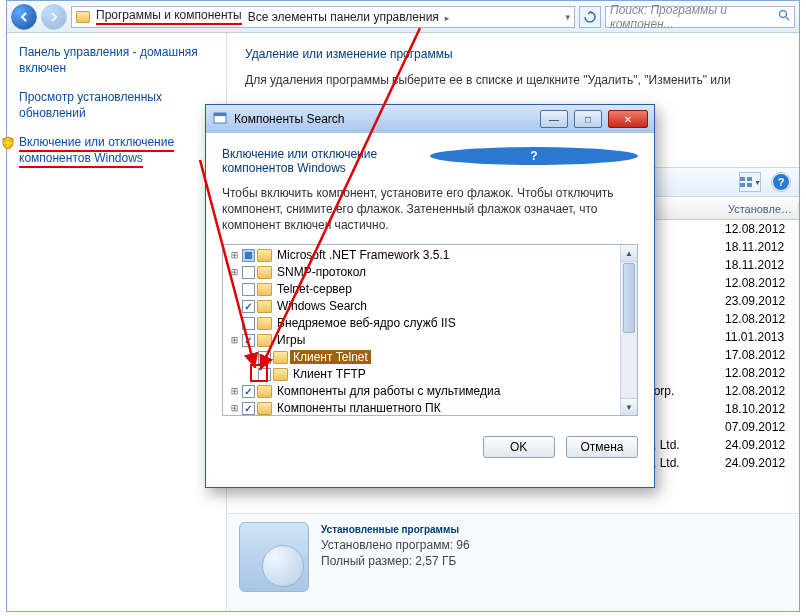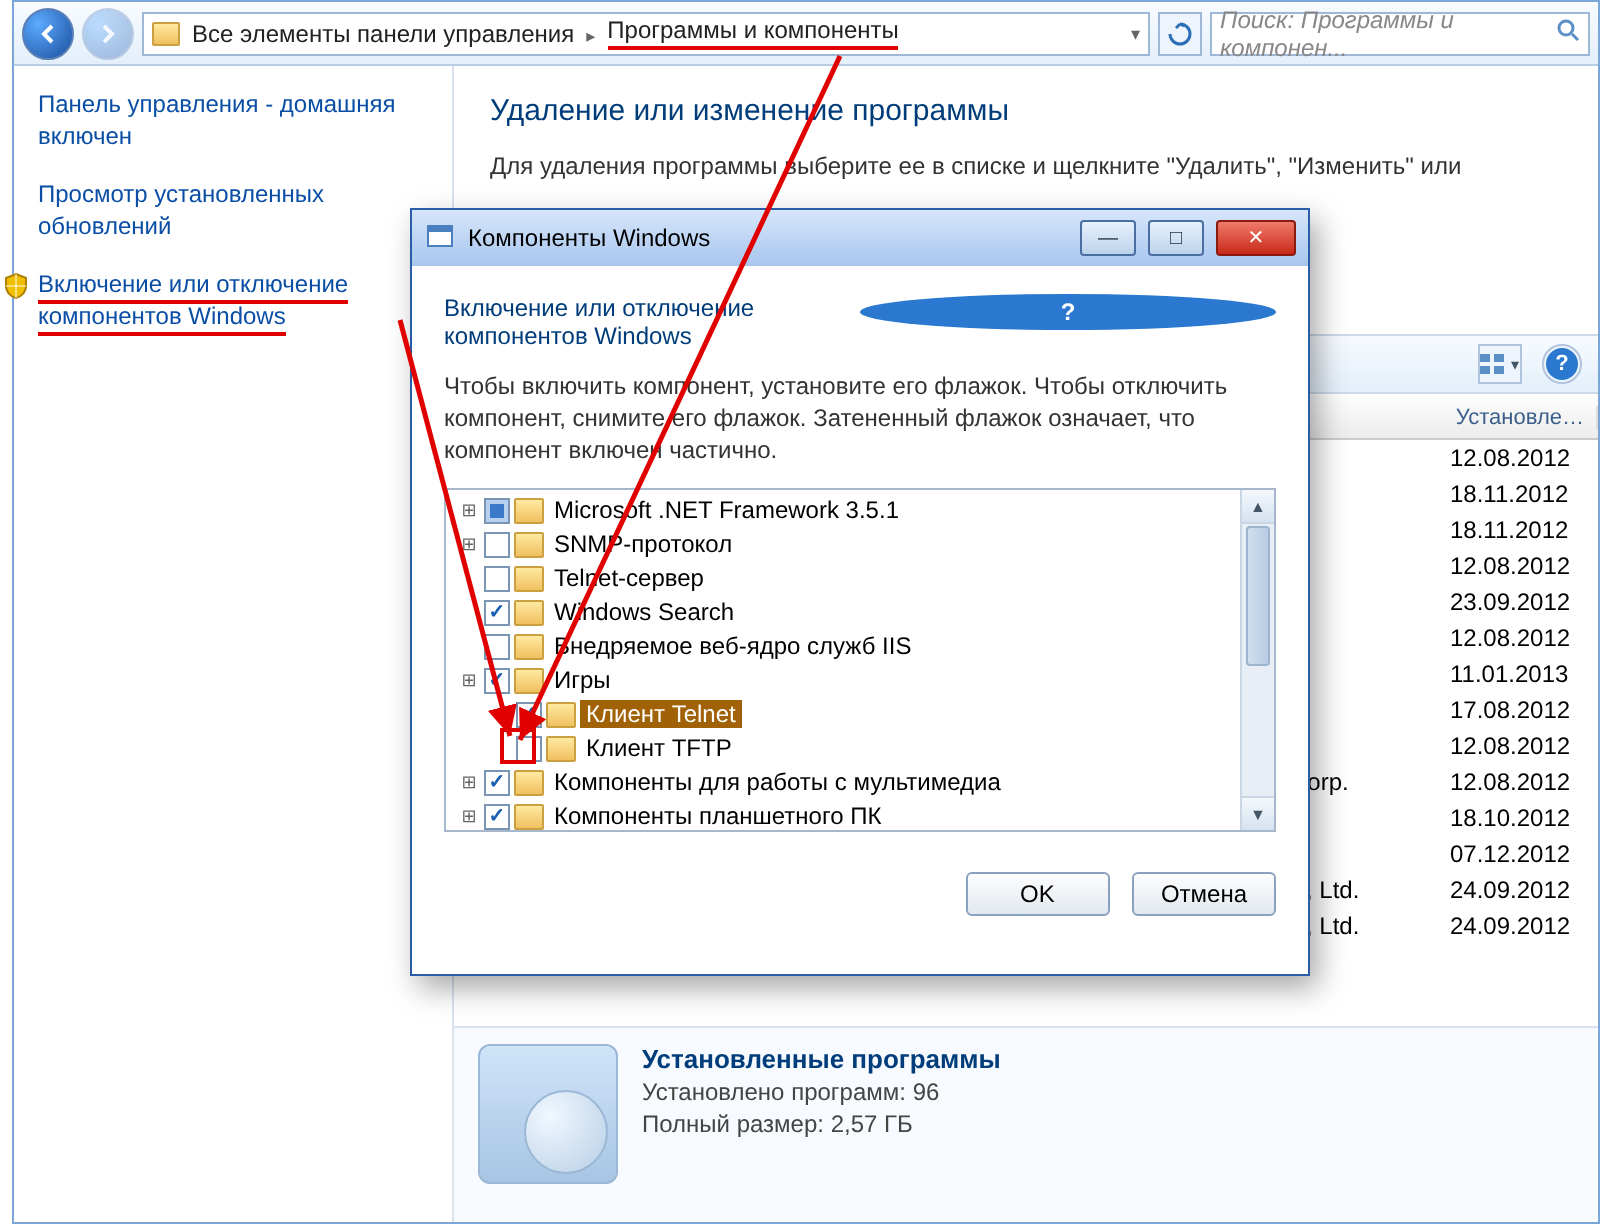--- a/index.html
+++ b/index.html
@@ -17,21 +17,21 @@
 .searchbox { width:190px; height:22px; border:1px solid #a0b8d8; background:#fff; display:flex; align-items:center; padding:0 4px; gap:4px; color:#888; font-style:italic; }
 
 .body { display:flex; height: calc(100% - 32px); }
 .sidebar { width:220px; border-right:1px solid #d8e2ee; padding:12px 12px; background:#fff; }
 .sidebar a { display:block; color:#0a4fa5; text-decoration:none; margin-bottom:14px; line-height:1.3; cursor:pointer; }
 .sidebar a.shield { position:relative; padding-left:0; }
 .shieldico { display:inline-block; width:14px; height:14px; margin-right:4px; vertical-align:middle; position:absolute; left:-18px; top:1px; }
 .underline-red { border-bottom:2px solid #e00000; padding-bottom:1px; }
 
 .content { flex:1; padding:14px 18px; position:relative; }
-h1.contitle { font-size:15px; color:#003d7a; font-weight:normal; margin-bottom:12px; }
+h1.contitle { font-size:12px; color:#003d7a; font-weight:normal; margin-bottom:12px; }
 .desc { color:#333; margin-bottom:8px; }
 
 .toolbar2 { position:absolute; top:134px; left:0; right:0; height:30px; background:linear-gradient(to bottom,#f7fbff,#e4effa); border-top:1px solid #cbd9ea; border-bottom:1px solid #cbd9ea; display:flex; align-items:center; padding:0 8px; gap:10px; }
 .toolbar2 .orglbl { color:#225; }
 .toolbar2 .spacer { flex:1; }
 .toolbar2 .icobtn { width:22px; height:20px; border:1px solid #b0c4de; background:#eef4fb; display:flex; align-items:center; justify-content:center; }
 
 .table { position:absolute; top:165px; left:0; right:0; bottom:100px; overflow:hidden; }
 .table .hdr { display:flex; background:linear-gradient(to bottom,#fdfdfd,#ececec); border-bottom:1px solid #ccc; height:22px; align-items:center; }
 .table .hdr div { padding:0 6px; border-right:1px solid #e0e0e0; color:#3a5f8a; font-size:11px; }
@@ -39,21 +39,21 @@
 .table .hdr .c1 { width:100px; }
 .table .hdr .c2 { width:80px; text-align:right; }
 .table .rows { }
 .table .row { display:flex; height:18px; align-items:center; }
 .table .row .c1 { width:100px; padding:0 6px; }
 .table .row .c2 { width:80px; padding:0 6px; text-align:left; }
 
 .footer { position:absolute; bottom:0; left:0; right:0; height:98px; border-top:1px solid #d8e2ee; padding:8px 12px; display:flex; gap:12px; background:#f7fbff; }
 .footer .bigicon { width:70px; height:70px; background:linear-gradient(to bottom,#cfe4f8,#a8c5e4); border:1px solid #9bb8d6; border-radius:6px; position:relative; }
 .footer .bigicon::after { content:""; position:absolute; width:40px; height:40px; border-radius:50%; background:radial-gradient(circle at 30% 30%,#f0f8ff,#b8cee6); bottom:4px; right:4px; border:1px solid #9bb8d6; }
-.footer .ftxt b { font-size:13px; color:#003d7a; }
+.footer .ftxt b { font-size:10px; color:#003d7a; }
 .footer .ftxt div { color:#444; margin-top:2px; }
 
 
 .dialog { position:absolute; top:104px; left:205px; width:450px; border:1px solid #2a5da8; background:#fff; box-shadow:4px 6px 14px rgba(0,0,0,.35); z-index:50; }
 .titlebar { height:28px; background:linear-gradient(to bottom,#d6e6fb,#a8c6ee); display:flex; align-items:center; padding:0 6px; gap:6px; }
 .titlebar .ttxt { flex:1; color:#000; }
 .winbtn { width:28px; height:18px; border:1px solid #4a6ea0; background:linear-gradient(to bottom,#e8f1fc,#bcd2ec); color:#234; font-size:10px; display:inline-flex; align-items:center; justify-content:center; border-radius:2px; }
 .winbtn.close { background:linear-gradient(to bottom,#f07a6a,#c82a1a); color:#fff; border-color:#8a1a10; width:40px; }
 
 .dlgbody { padding:14px 16px 10px 16px; }
@@ -100,22 +100,22 @@
           <path d="M8 2 L4 6 L8 10" stroke="#fff" stroke-width="2" fill="none"></path>
         </svg>
     </div>
     <div class="navbtn fwd">
       <svg width="12" height="12" viewBox="0 0 12 12">
           <path d="M4 2 L8 6 L4 10" stroke="#fff" stroke-width="2" fill="none"></path>
         </svg>
     </div>
     <div class="addrbox">
       <span class="folder" style="width:14px;height:12px"></span>
+      <span class="crumb underline-red">Программы и компоненты</span>
       <span class="crumb sep">Все элементы панели управления</span>
-      <span class="crumb underline-red">Программы и компоненты</span>
       <span style="flex:1"></span>
       <span style="color:#666;font-size:9px">▾</span>
     </div>
     <div class="refreshbtn">
       <svg width="12" height="12" viewBox="0 0 12 12">
           <path d="M6 1 A5 5 0 1 1 1 6" stroke="#2a6fb8" stroke-width="1.5" fill="none"></path>
           <path d="M6 1 L4 3 M6 1 L8 2" stroke="#2a6fb8" stroke-width="1.5"></path>
         </svg>
     </div>
     <div class="searchbox">
@@ -224,21 +224,21 @@
               <div class="c2">12.08.2012</div>
             </div>
             <div class="row">
               <div style="flex:1"></div>
               <div class="c1">s</div>
               <div class="c2">18.10.2012</div>
             </div>
             <div class="row">
               <div style="flex:1"></div>
               <div class="c1"></div>
-              <div class="c2">07.12.2012</div>
+              <div class="c2">07.09.2012</div>
             </div>
             <div class="row">
               <div style="flex:1"></div>
               <div class="c1">s Co., Ltd.</div>
               <div class="c2">24.09.2012</div>
             </div>
             <div class="row">
               <div style="flex:1"></div>
               <div class="c1">s Co., Ltd.</div>
               <div class="c2">24.09.2012</div>
@@ -259,21 +259,21 @@
 </div>
 
 <div class="dialog">
   <div class="titlebar">
     <span>
       <svg width="16" height="14" viewBox="0 0 16 14">
           <rect x="2" y="2" width="12" height="10" fill="#fff" stroke="#4a80c0"></rect>
           <rect x="2" y="2" width="12" height="3" fill="#4a80c0"></rect>
         </svg>
     </span>
-    <span class="ttxt">Компоненты Windows</span>
+    <span class="ttxt">Компоненты Search</span>
     <span class="winbtn">—</span>
     <span class="winbtn">□</span>
     <span class="winbtn close">✕</span>
   </div>
   <div class="dlgbody">
     <div class="dlgtitle">
       <span>Включение или отключение компонентов Windows</span>
       <span class="helpico">?</span>
     </div>
     <div class="dlgdesc">Чтобы включить компонент, установите его флажок. Чтобы отключить компонент, снимите его флажок. Затененный флажок означает, что компонент включен частично.</div>

